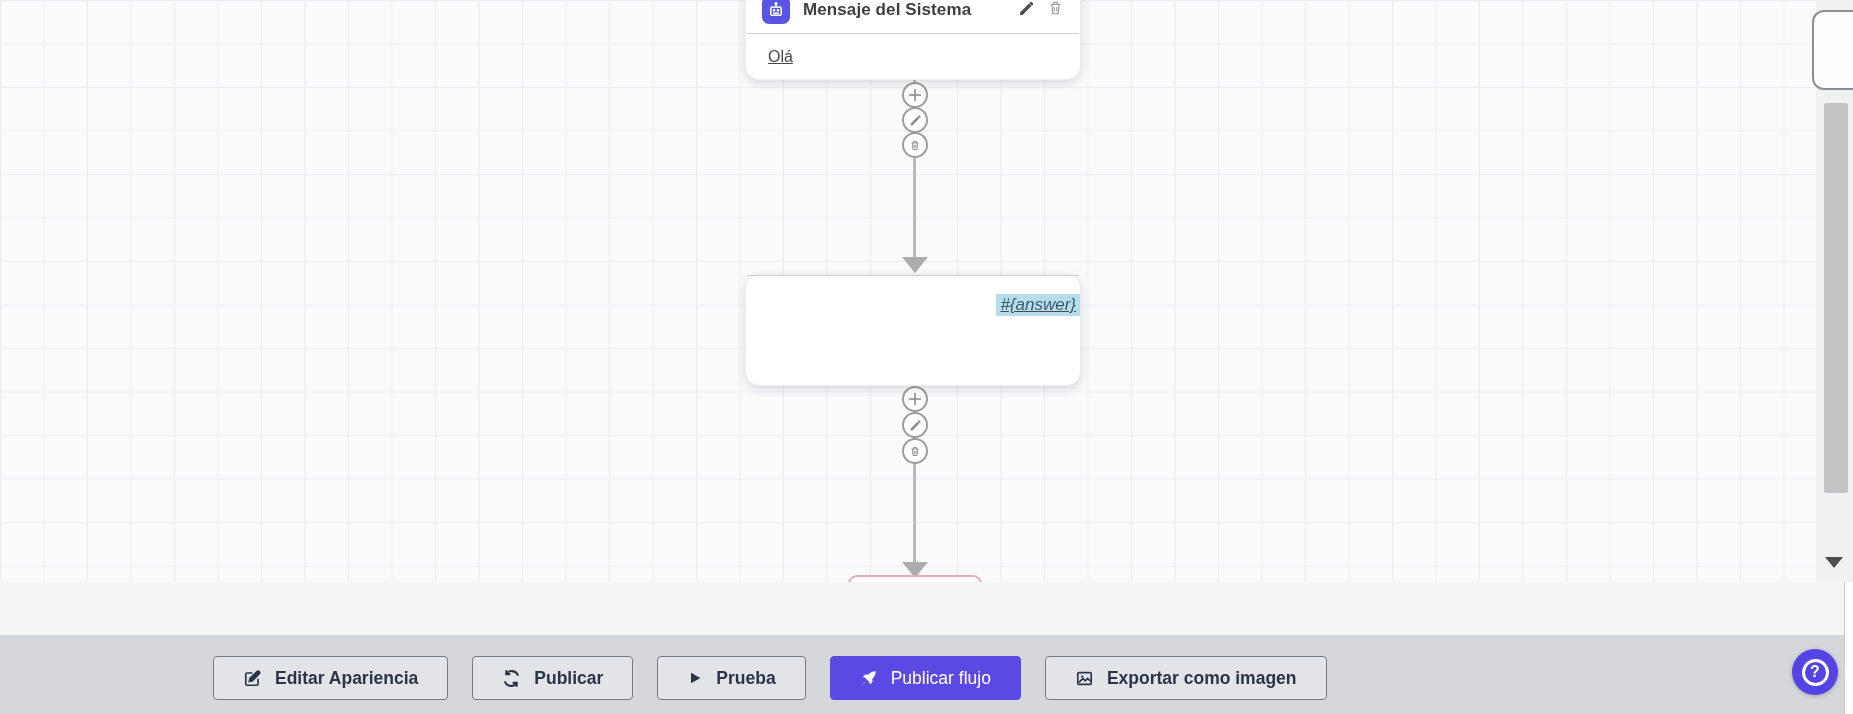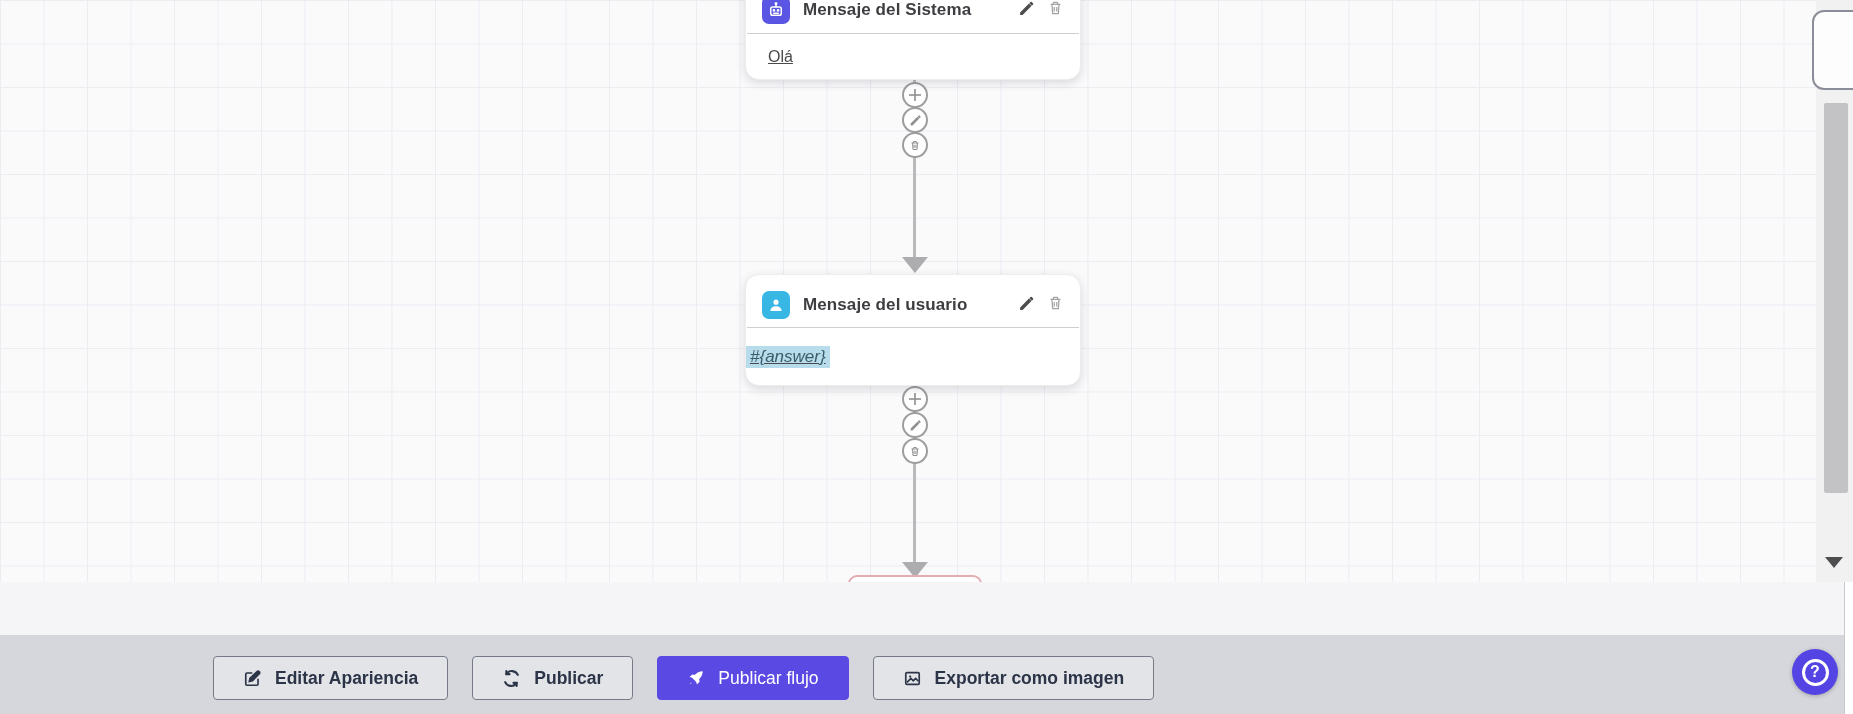--- a/index.html
+++ b/index.html
@@ -30,21 +30,21 @@
   .user   .node-head { height:52px; padding-top:8px; }
   .node-icon {
     width:28px; height:28px; border-radius:7px; display:flex;
     align-items:center; justify-content:center; flex:0 0 auto;
   }
   .node-title { margin-left:13px; font-size:17px; font-weight:700; color:#3e3e42; letter-spacing:.1px; }
   .node-actions { margin-left:auto; display:flex; align-items:center; gap:12px; }
   .node-divider { height:1px; background:#cfcfcf; margin:0 1px; }
   .node-body { display:flex; align-items:center; font-size:16px; color:#4a4a4a;text-decoration:underline; }
   .system .node-body { height:46px; padding:0 22px; justify-content:flex-start; }
-  .user   .node-body { height:58px; justify-content:flex-start; }
+  .user   .node-body { height:58px; justify-content:flex-end; }
   .var-chip { background:#b7dcec; color:#3c5b68; font-style:italic; font-size:17px; padding:1px 4px; }
 
   
   .conn-line { position:absolute; left:913px; width:3px; background:#b9b9bb; z-index:1; }
   .conn-arrow {
     position:absolute; left:902px; width:0; height:0; z-index:1;
     border-left:13px solid transparent; border-right:13px solid transparent;
     border-top:16px solid #adadaf;
   }
   .conn-btn {
@@ -161,43 +161,20 @@
     </div>
     <div class="conn-btn" style="top:132px;">
       <svg width="12" height="13" viewBox="0 0 24 24" fill="none" stroke="#8f8f92" stroke-width="2">
           <path d="M5 7h14M9 7V5a1 1 0 0 1 1-1h4a1 1 0 0 1 1 1v2M7 7l1 13h8l1-13"></path>
           <line x1="10.2" y1="10.5" x2="10.2" y2="17"></line>
           <line x1="13.8" y1="10.5" x2="13.8" y2="17"></line>
         </svg>
     </div>
 
     <div class="node-card user">
-      <div class="node-head">
-        <div class="node-icon" style="background:#38b6e4;">
-          <svg width="18" height="18" viewBox="0 0 24 24" fill="#fff">
-              <circle cx="12" cy="8.2" r="3.4"></circle>
-              <path d="M4.5 20c0-4 3.4-6.5 7.5-6.5s7.5 2.5 7.5 6.5z"></path>
-            </svg>
-        </div>
-        <span class="node-title">Mensaje del usuario</span>
-        <span class="node-actions">
-          <span style="cursor:pointer;">
-            <svg width="17" height="17" viewBox="0 0 24 24" fill="#4d4d4f">
-                <path d="M3 17.5V21h3.5L19 8.5 15.5 5 3 17.5zM21.2 6.3a1.2 1.2 0 0 0 0-1.7l-1.8-1.8a1.2 1.2 0 0 0-1.7 0L16 4.5 19.5 8l1.7-1.7z"></path>
-              </svg>
-          </span>
-          <span style="cursor:pointer;">
-            <svg width="17" height="18" viewBox="0 0 24 24" fill="none" stroke="#a3a3a5" stroke-width="1.8">
-                <path d="M5 7h14M9 7V5a1 1 0 0 1 1-1h4a1 1 0 0 1 1 1v2M7 7l1 13h8l1-13"></path>
-                <line x1="10.2" y1="10.5" x2="10.2" y2="17"></line>
-                <line x1="13.8" y1="10.5" x2="13.8" y2="17"></line>
-              </svg>
-          </span>
-        </span>
-      </div>
       <div class="node-divider"></div>
       <div class="node-body">
         <span class="var-chip">#{answer}</span>
       </div>
     </div>
 
     <div class="conn-btn" style="top:386px;">
       <svg width="14" height="14" viewBox="0 0 14 14" stroke="#8f8f92" stroke-width="1.6">
           <line x1="7" y1="1" x2="7" y2="13"></line>
           <line x1="1" y1="7" x2="13" y2="7"></line>
@@ -247,20 +224,28 @@
             <path d="M20 7.5A8.4 8.4 0 0 0 5.5 6.2"></path>
               <path d="M4 16.5a8.4 8.4 0 0 0 14.5 1.3"></path>
             <path d="M5.5 2.5v4h4" fill="none"></path>
               <path d="M18.5 21.5v-4h-4" fill="none"></path>
           </svg>
         </span>
         <span>Publicar</span>
       </button>
 
 
+      <button class="tb-btn">
+        <span>
+          <svg width="16" height="16" viewBox="0 0 24 24" fill="#2c3448">
+              <path d="M6 4l14 8-14 8z"></path>
+            </svg>
+        </span>
+        <span>Prueba</span>
+      </button>
 
       <button class="tb-btn primary">
         <span>
           <svg width="18" height="18" viewBox="0 0 24 24" fill="#ffffff">
             <path d="M21 3c-4.5.3-8 2-10.5 4.8L7 7.2 3.5 10.7l3.3 1 5.5 5.5 1 3.3 3.5-3.5-.6-3.5C19 11 20.7 7.5 21 3z"></path>
             <path d="M6.5 17.5c-1 .2-2.5 2-3 3 1-.5 2.8-2 3-3z"></path>
           </svg>
         </span>
         <span>Publicar flujo</span>
       </button>

